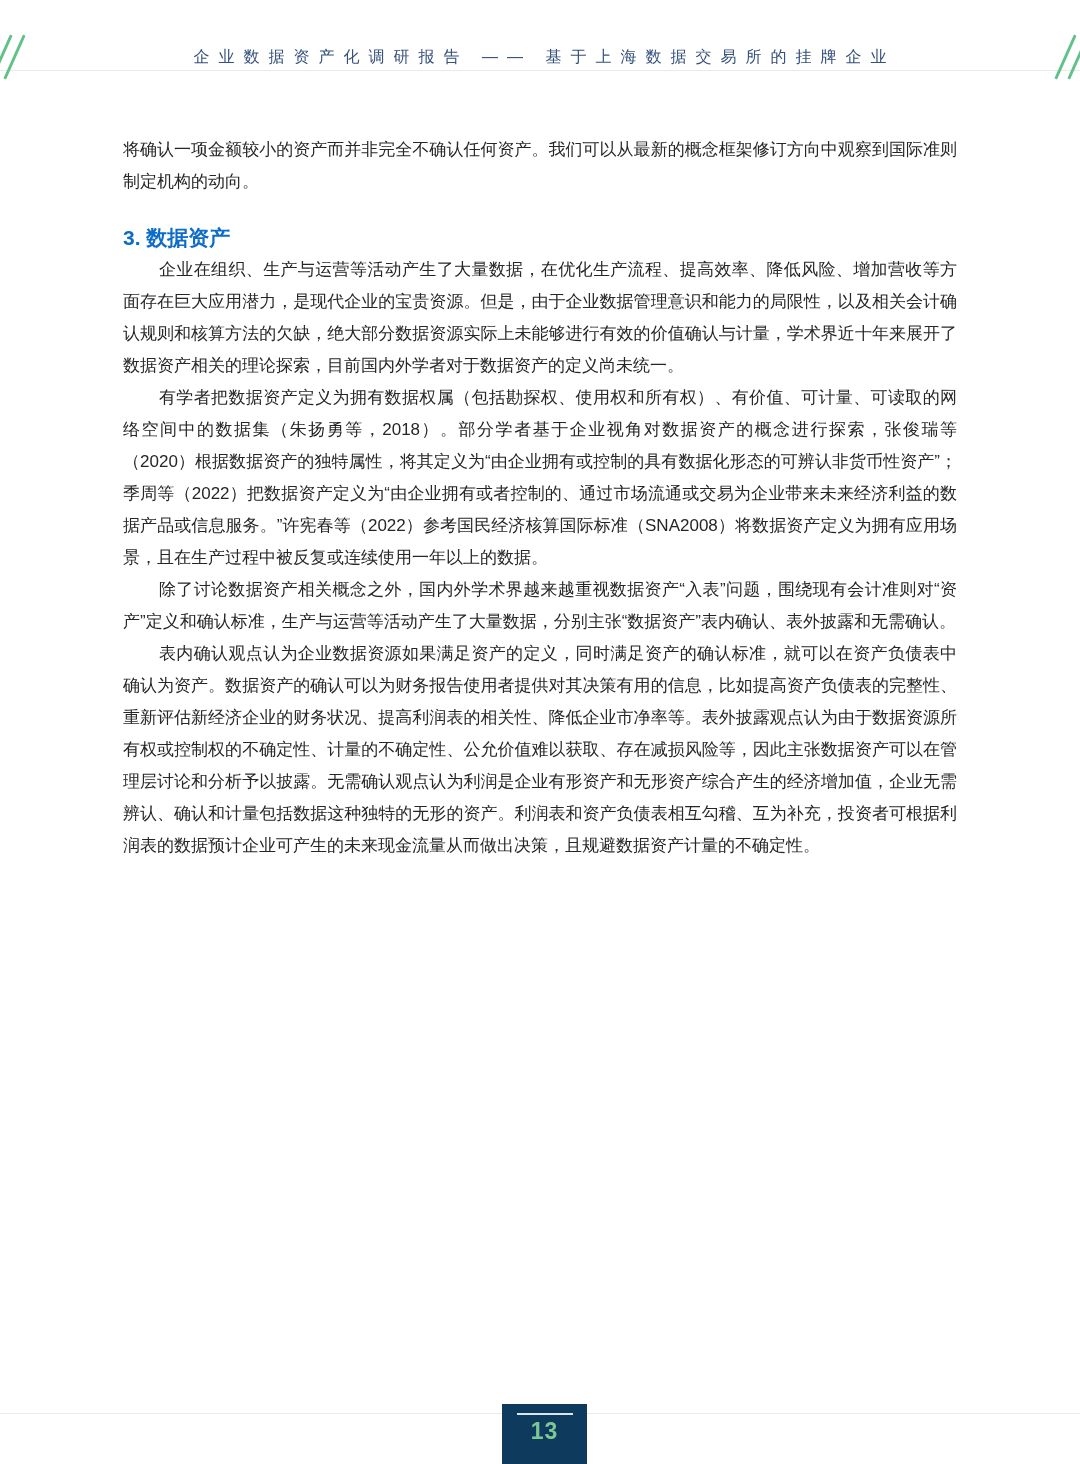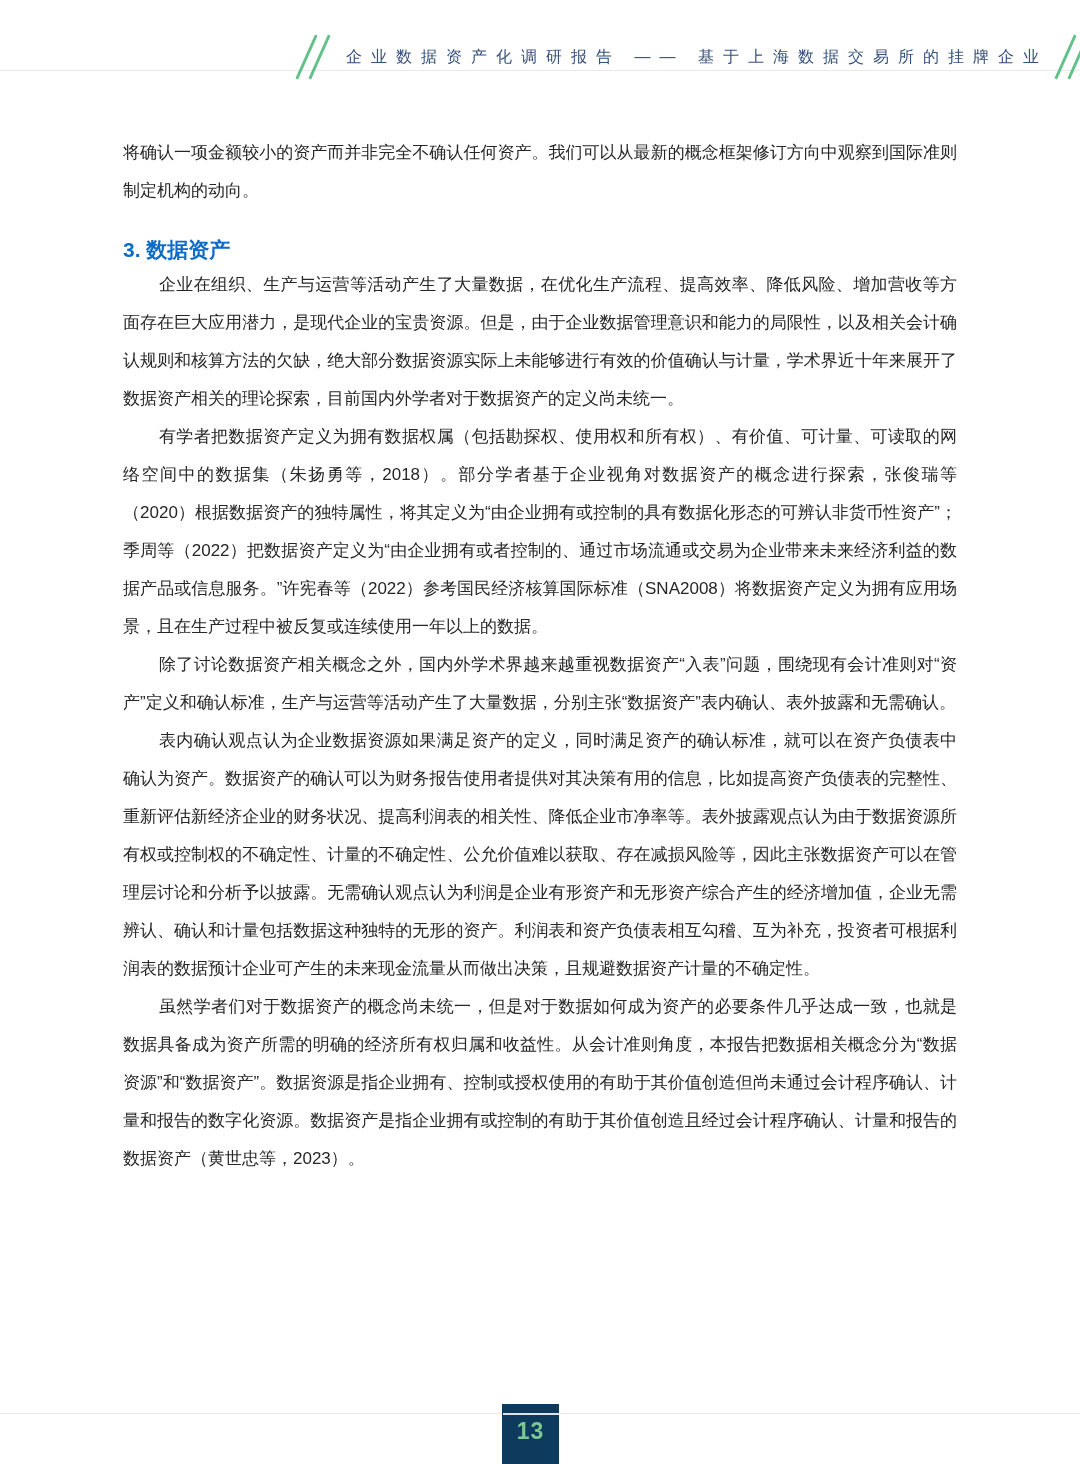--- a/index.html
+++ b/index.html
@@ -20,21 +20,21 @@
     top: 70px; left: 0;
     width: 100%; height: 1px;
     background: #e9e9e9;
     z-index: 1;
   }
   .header-inner {
     position: absolute;
     top: 32px; left: 0;
     width: 100%;
     display: flex;
-    justify-content: flex-end;
+    justify-content: space-between;
     align-items: center;
     gap: 16px;
     height: 50px;
     z-index: 2;
   }
   .slash-pair { display: flex; gap: 10px; align-items: center; }
   .slash {
     width: 3px; height: 48px;
     background: #62c189;
     transform: rotate(24deg);
@@ -51,21 +51,21 @@
 
   
   main {
     position: absolute;
     top: 71px; left: 123px;
     width: 834px;
   }
   main p {
     margin: 0;
     font-size: 17px;
-    line-height: 38px;
+    line-height: 32px;
     color: #262626;
     text-align: justify;
   }
   p.first-para { margin-top: 63px; }
   p.indent { text-indent: 36px; }
   h2.section-heading {
     margin: 26px 0 2px 0;
     font-size: 21px;
     font-weight: bold;
     color: #0d6cc7;
@@ -75,21 +75,21 @@
   .footer-rule {
     position: absolute;
     top: 1413px; left: 0;
     width: 100%; height: 1px;
     background: #e9e9e9;
     z-index: 1;
   }
   .page-num-box {
     position: absolute;
     left: 502px; top: 1404px;
-    width: 57px; height: 60px;
+    width: 85px; height: 60px;
     background: #0e3a5e;
     display: flex;
     flex-direction: column;
     align-items: center;
     z-index: 2;
   }
   .box-line {
     margin-top: 9px;
     width: 56px; height: 2px;
     background: #dde4ee;
@@ -123,21 +123,20 @@
 
   <main>
     <p class="first-para">将确认一项金额较小的资产而并非完全不确认任何资产。我们可以从最新的概念框架修订方向中观察到国际准则制定机构的动向。</p>
 
     <h2 class="section-heading">3. 数据资产</h2>
 
     <p class="indent">企业在组织、生产与运营等活动产生了大量数据，在优化生产流程、提高效率、降低风险、增加营收等方面存在巨大应用潜力，是现代企业的宝贵资源。但是，由于企业数据管理意识和能力的局限性，以及相关会计确认规则和核算方法的欠缺，绝大部分数据资源实际上未能够进行有效的价值确认与计量，学术界近十年来展开了数据资产相关的理论探索，目前国内外学者对于数据资产的定义尚未统一。</p>
     <p class="indent">有学者把数据资产定义为拥有数据权属（包括勘探权、使用权和所有权）、有价值、可计量、可读取的网络空间中的数据集（朱扬勇等，2018）。部分学者基于企业视角对数据资产的概念进行探索，张俊瑞等（2020）根据数据资产的独特属性，将其定义为“由企业拥有或控制的具有数据化形态的可辨认非货币性资产”；季周等（2022）把数据资产定义为“由企业拥有或者控制的、通过市场流通或交易为企业带来未来经济利益的数据产品或信息服务。”许宪春等（2022）参考国民经济核算国际标准（SNA2008）将数据资产定义为拥有应用场景，且在生产过程中被反复或连续使用一年以上的数据。</p>
     <p class="indent">除了讨论数据资产相关概念之外，国内外学术界越来越重视数据资产“入表”问题，围绕现有会计准则对“资产”定义和确认标准，生产与运营等活动产生了大量数据，分别主张“数据资产”表内确认、表外披露和无需确认。</p>
     <p class="indent">表内确认观点认为企业数据资源如果满足资产的定义，同时满足资产的确认标准，就可以在资产负债表中确认为资产。数据资产的确认可以为财务报告使用者提供对其决策有用的信息，比如提高资产负债表的完整性、重新评估新经济企业的财务状况、提高利润表的相关性、降低企业市净率等。表外披露观点认为由于数据资源所有权或控制权的不确定性、计量的不确定性、公允价值难以获取、存在减损风险等，因此主张数据资产可以在管理层讨论和分析予以披露。无需确认观点认为利润是企业有形资产和无形资产综合产生的经济增加值，企业无需辨认、确认和计量包括数据这种独特的无形的资产。利润表和资产负债表相互勾稽、互为补充，投资者可根据利润表的数据预计企业可产生的未来现金流量从而做出决策，且规避数据资产计量的不确定性。</p>
-    <p class="indent">虽然学者们对于数据资产的概念尚未统一，但是对于数据如何成为资产的必要条件几乎达成一致，也就是数据具备成为资产所需的明确的经济所有权归属和收益性。从会计准则角度，本报告把数据相关概念分为“数据资源”和“数据资产”。数据资源是指企业拥有、控制或授权使用的有助于其价值创造但尚未通过会计程序确认、计量和报告的数字化资源。数据资产是指企业拥有或控制的有助于其价值创造且经过会计程序确认、计量和报告的数据资产（黄世忠等，2023）。</p>
   </main>
 
   <div class="footer-rule"></div>
 
   <div class="page-num-box">
     <div class="box-line"></div>
     <span class="page-num">13</span>
   </div>
 
 </div>

